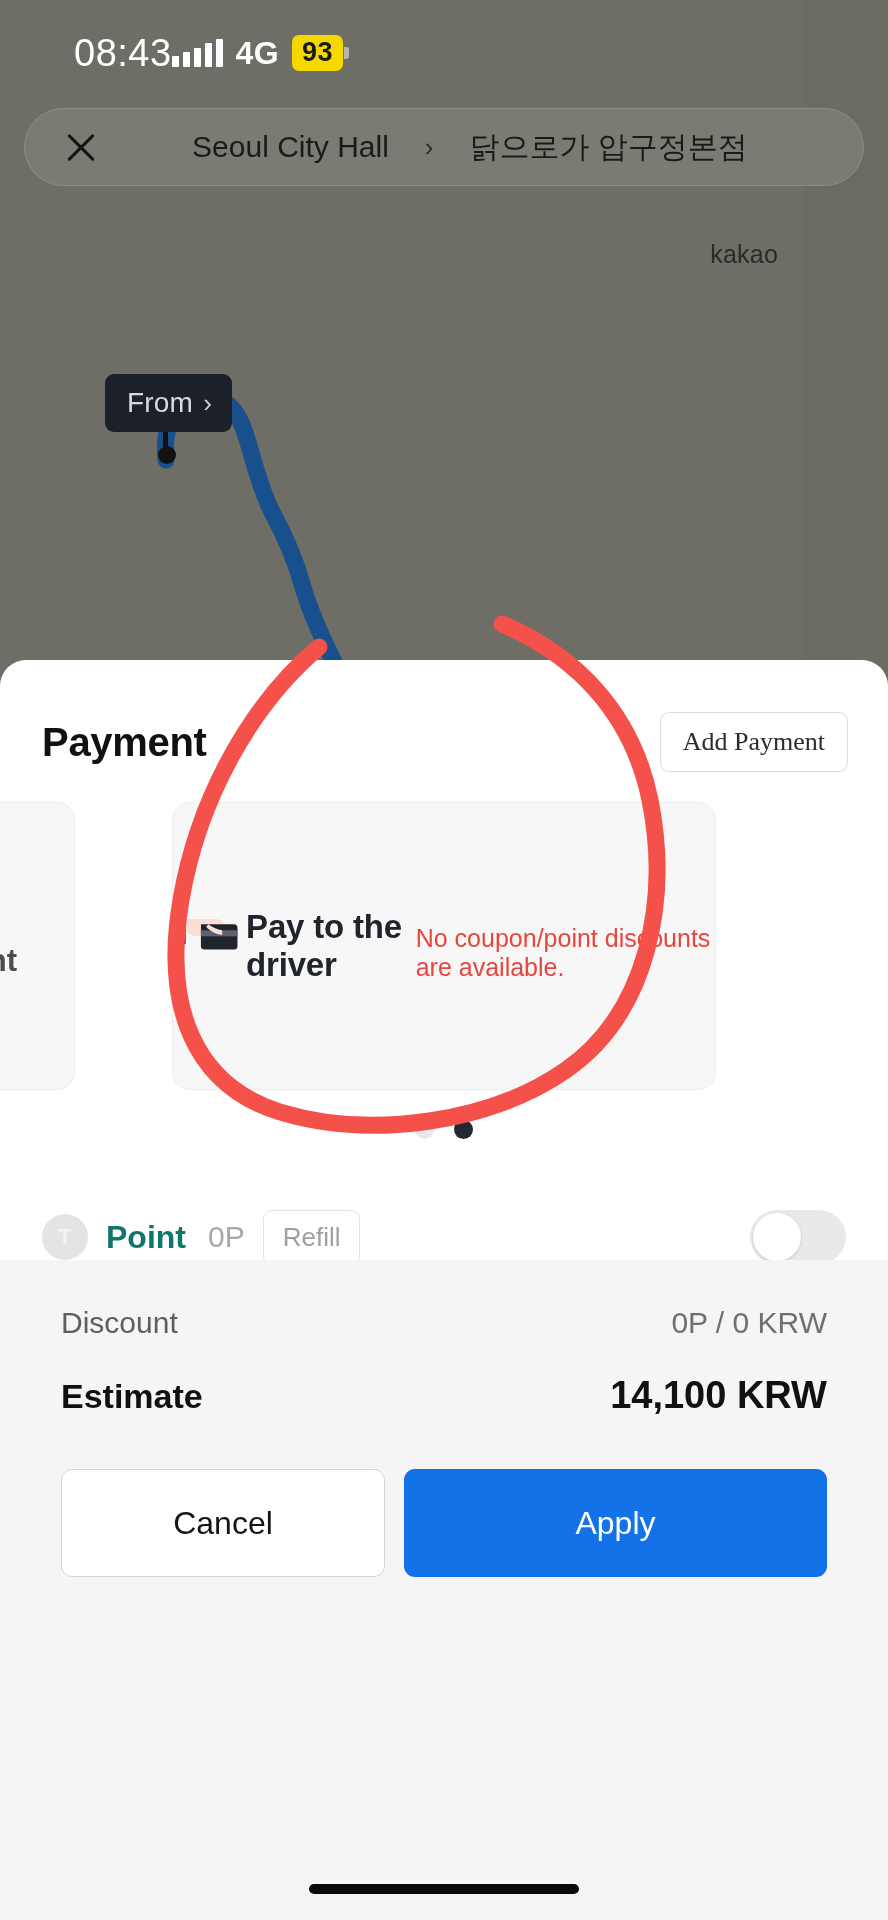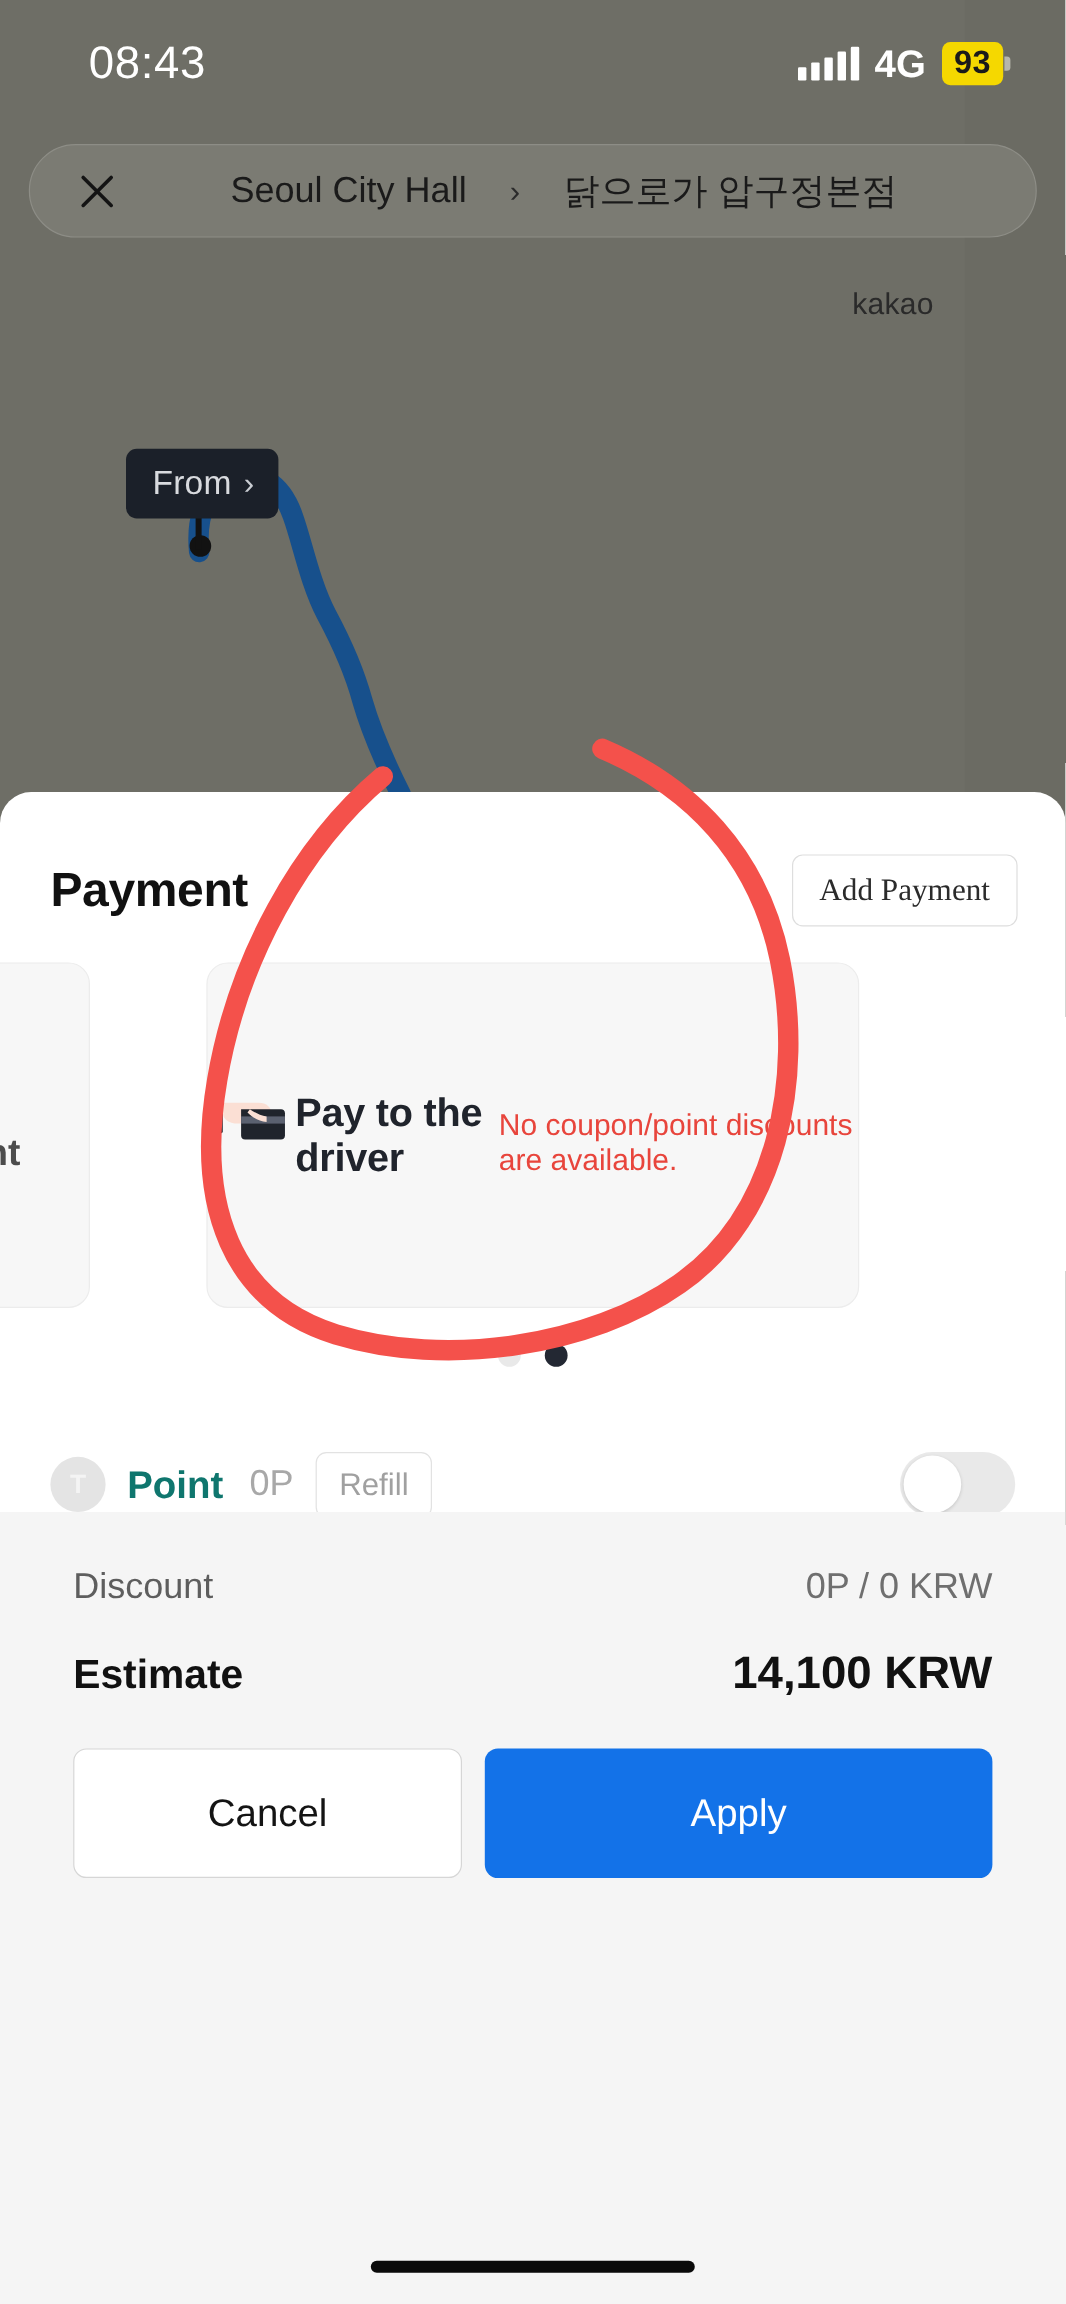--- a/index.html
+++ b/index.html
@@ -57,21 +57,21 @@
   .from-marker .chev { font-size: 26px; color: #c9ccd2; line-height: 1; }
 
   
   .status-bar {
     position: absolute;
     left: 0; top: 0;
     width: 888px;
     height: 88px;
     display: flex;
     align-items: center;
-    justify-content: space-between;
+    justify-content: flex-start;
     padding: 18px 46px 0 74px;
     box-sizing: border-box;
     z-index: 5;
   }
   .status-time {
     color: #ffffff;
     font-size: 38px;
     font-weight: 400;
     letter-spacing: 0.5px;
   }
@@ -118,21 +118,21 @@
   .battery-nub {
     width: 5px; height: 12px;
     background: #b6b6ad;
     border-radius: 0 3px 3px 0;
     margin-left: 1px;
   }
 
   
   .route-pill {
     position: absolute;
-    left: 24px; top: 120px;
+    left: 24px; top: 108px;
     width: 840px;
     height: 78px;
     background: #7b7b73;
     border: 1px solid #8d8d86;
     border-radius: 40px;
     display: flex;
     align-items: center;
     box-sizing: border-box;
     padding: 0 26px;
     z-index: 5;
@@ -347,21 +347,21 @@
   }
   .sum-row.discount { color: #5e5e5e; font-size: 30px; }
   .sum-row.discount .v { color: #6f6f6f; }
   .sum-row.estimate { margin-top: 34px; }
   .sum-row.estimate .k { font-size: 34px; font-weight: 700; color: #111111; }
   .sum-row.estimate .v { font-size: 38px; font-weight: 700; color: #111111; }
 
   .action-row {
     display: flex;
     gap: 19px;
-    margin-top: 40px;
+    margin-top: 52px;
   }
   .btn {
     height: 108px;
     border-radius: 11px;
     font-size: 32px;
     font-family: "Liberation Sans", sans-serif;
     display: flex;
     align-items: center;
     justify-content: center;
     box-sizing: border-box;

